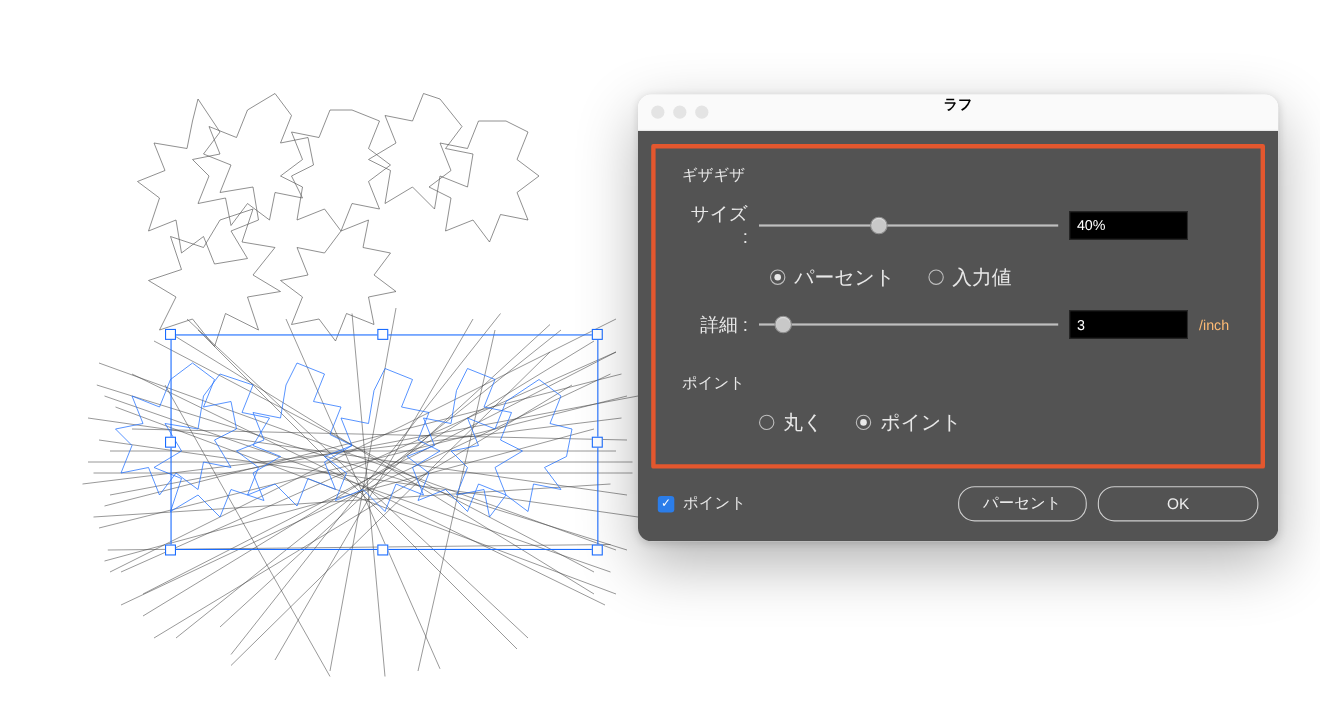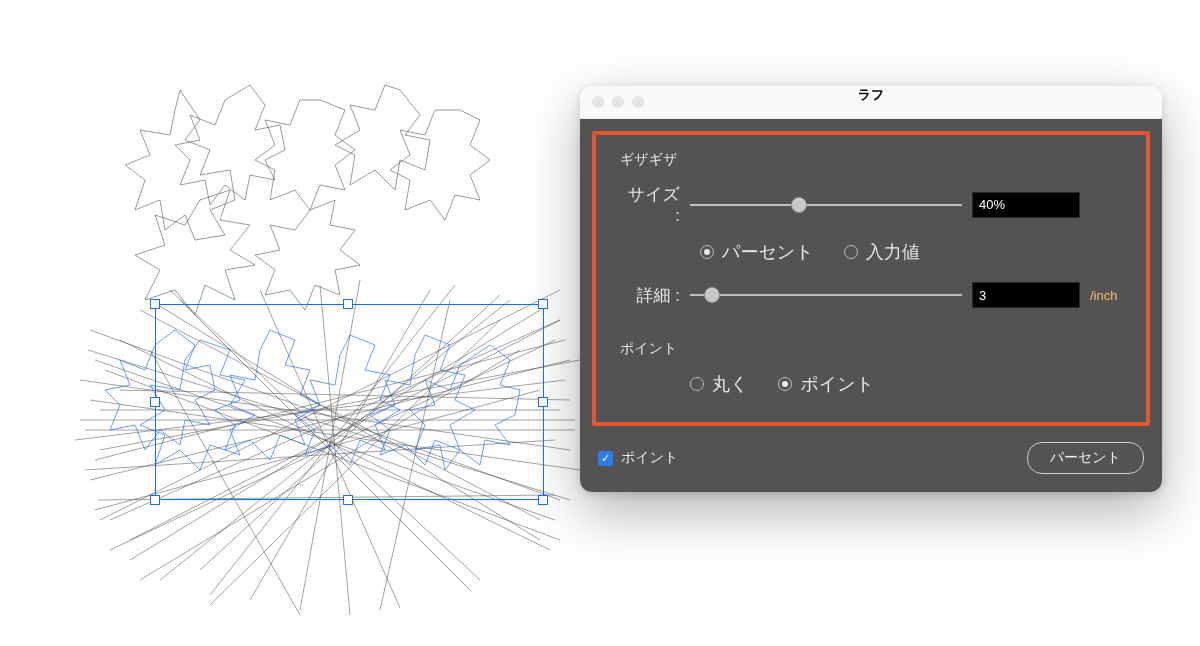--- a/index.html
+++ b/index.html
@@ -347,15 +347,16 @@
       </div>
     </div>
 
     <div class="footer">
       <div class="chk">
         <span class="box">✓</span>
         <span>ポイント</span>
       </div>
       <div class="spacer"></div>
       <div class="btn">パーセント</div>
+      <div class="btn ok">OK</div>
     </div>
   </div>
 </div>
 
 </body></html>

